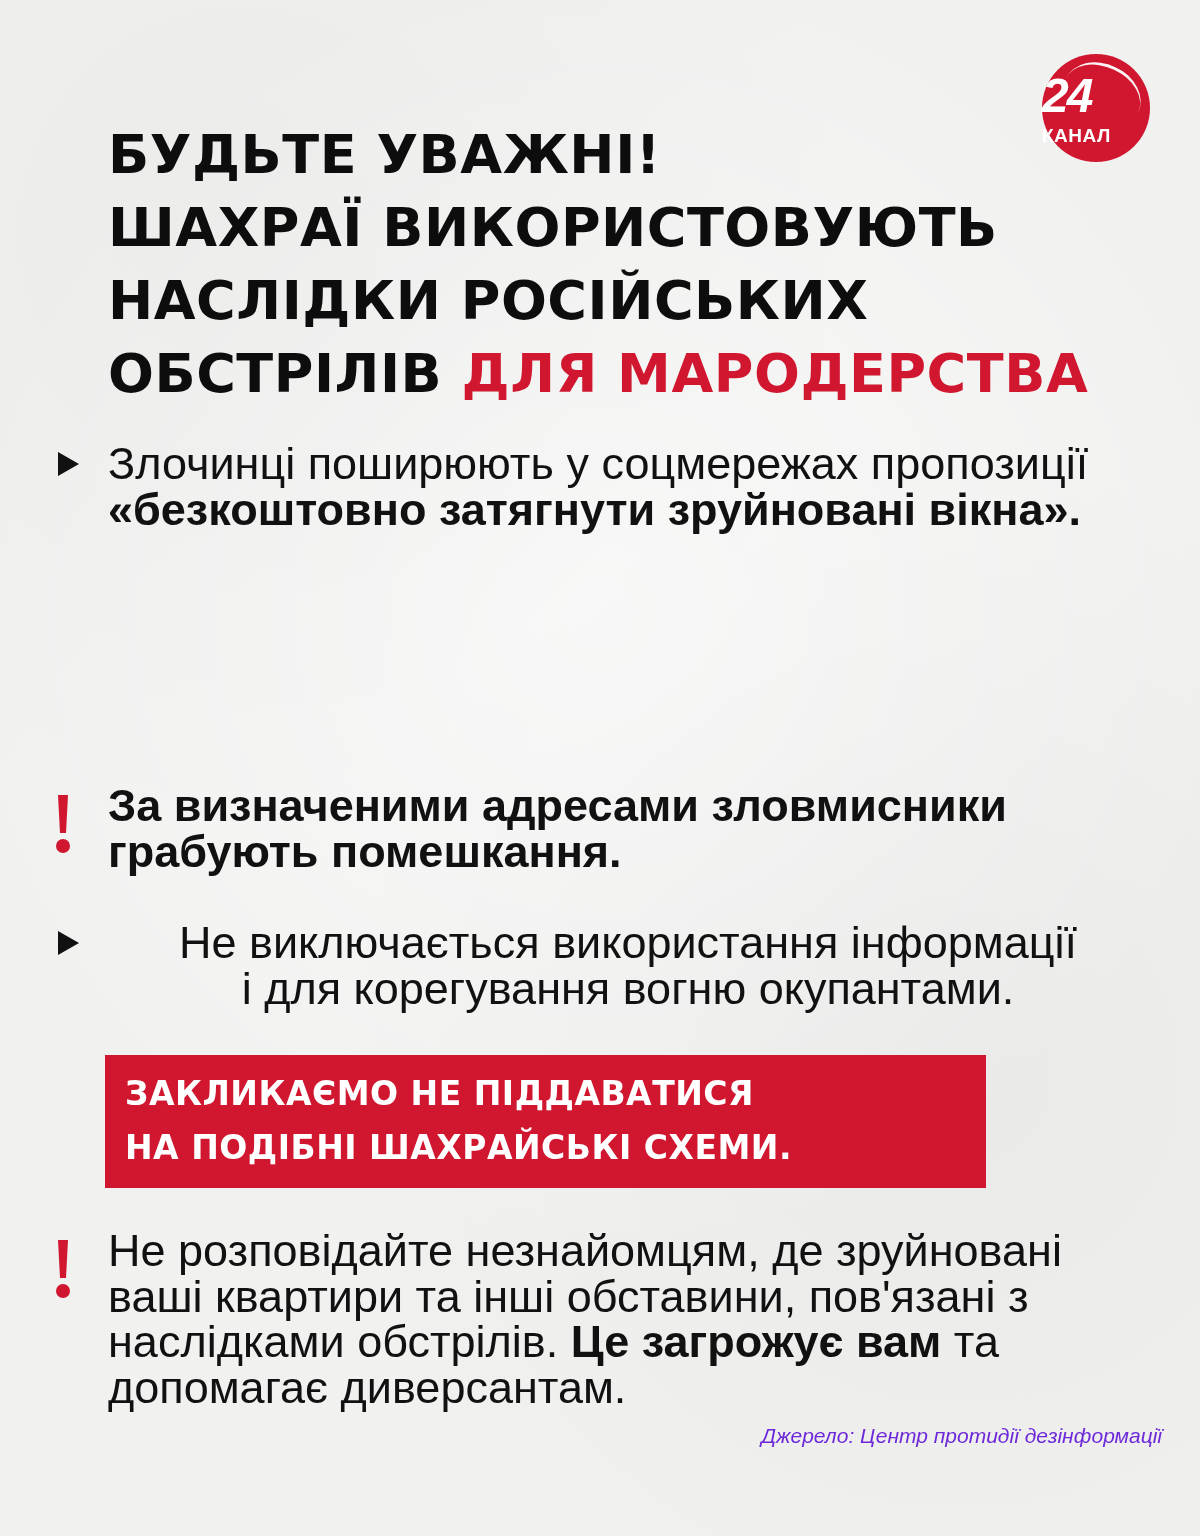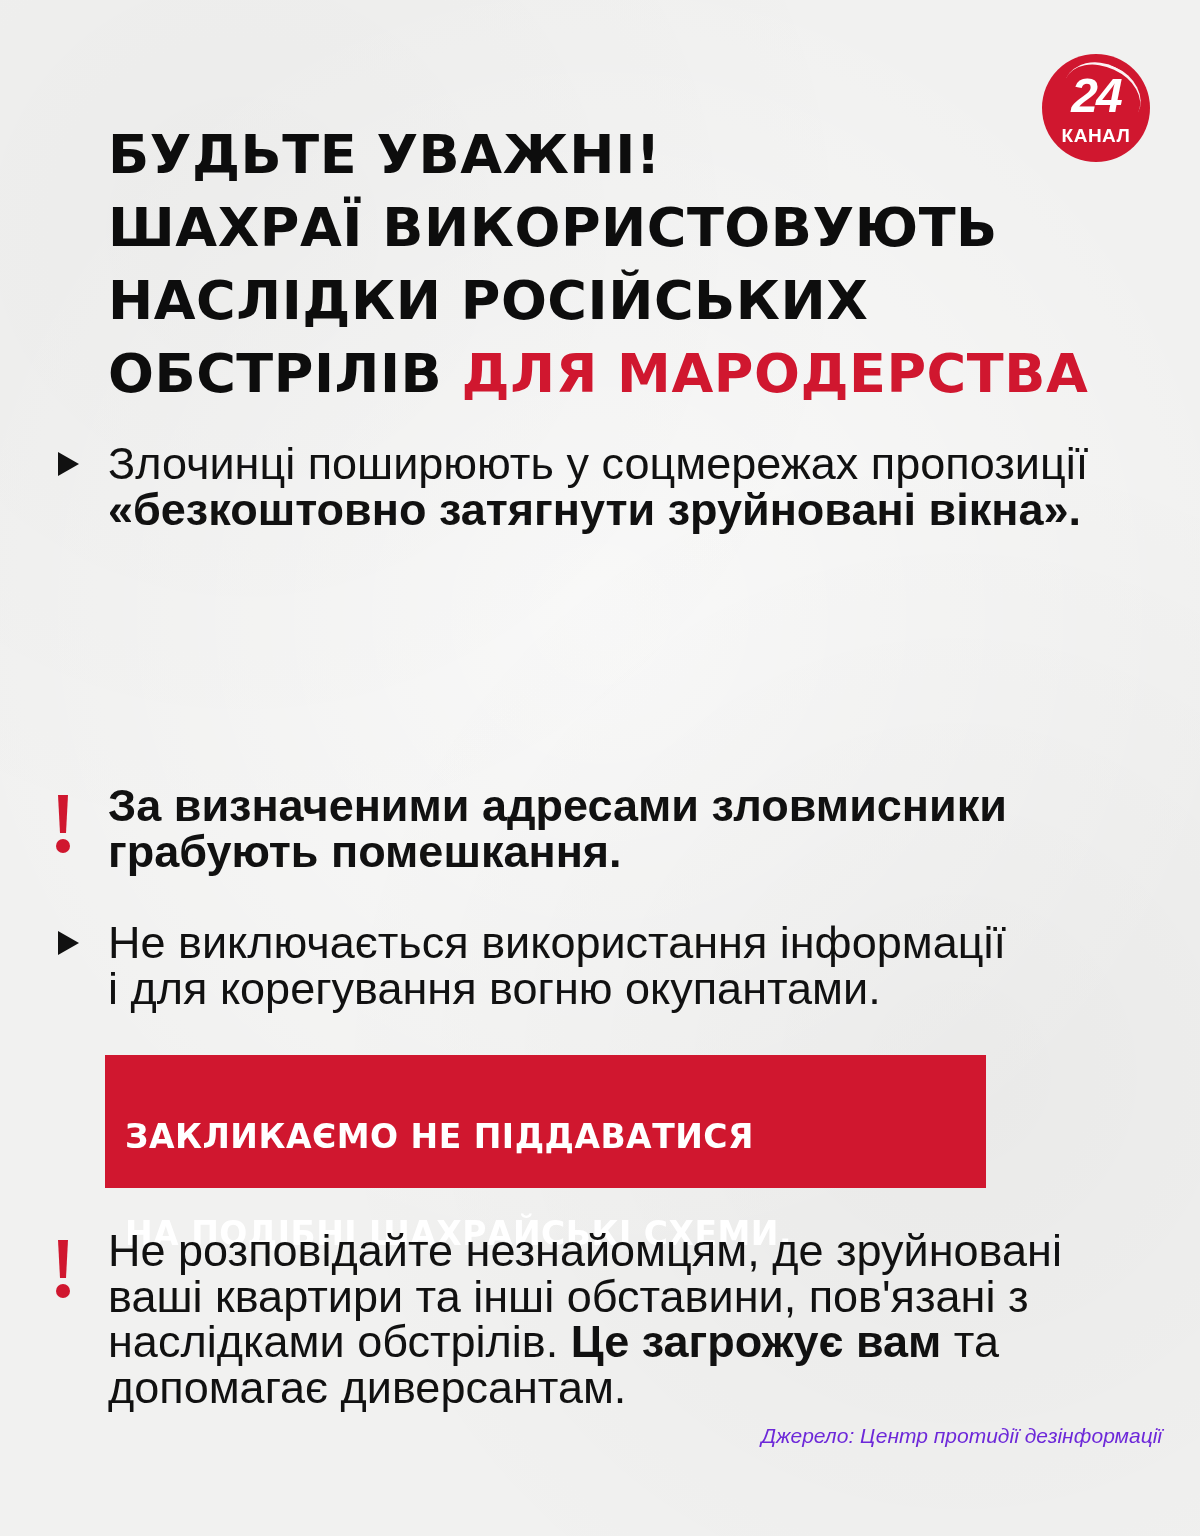--- a/index.html
+++ b/index.html
@@ -18,21 +18,21 @@
     }
     .logo {
       position: absolute;
       left: 1042px;
       top: 54px;
       width: 108px;
       height: 108px;
       border-radius: 50%;
       background: #d0172f;
       color: #fff;
-      text-align: center;
+      text-align: left;
     }
     .logo .arc {
       position: absolute;
       left: 20px; top: 10px;
       width: 80px; height: 60px;
       border-top: 3px solid #fff;
       border-radius: 50% 50% 0 0;
       transform: rotate(25deg);
       opacity: 0.95;
     }
@@ -105,40 +105,40 @@
       clip-path: polygon(0 0, 100% 0, 80% 100%, 20% 100%);
     }
     .marker-excl .dot {
       position: absolute; left: 0; top: 44px;
       width: 14px; height: 14px;
       border-radius: 50%;
       background: #d0172f;
     }
     .item-1 { top: 441px; }
     .item-2 { top: 783px; font-weight: bold; }
-    .item-3 { top: 920px; }
+    .item-3 { top: 920px; text-align: center; }
     .item-4 { top: 1228px; }
     .banner {
       position: absolute;
       left: 105px;
       top: 1055px;
       width: 881px;
       height: 133px;
       background: #d0172f;
       color: #fff;
       box-sizing: border-box;
       padding: 12px 0 0 20px;
       font-family: "DejaVu Sans", sans-serif;
       font-weight: bold;
       font-size: 33px;
       line-height: 54px;
       letter-spacing: 0.5px;
       text-transform: uppercase;
     }
-    .banner .line { display: block; white-space: nowrap; margin-top: 43px; }
+    .banner .line { display: block; white-space: nowrap; }
     .source {
       position: absolute;
       right: 38px;
       top: 1424px;
       font-size: 21px;
       font-style: italic;
       color: #6d28d9;
       white-space: nowrap;
     }
   </style>

